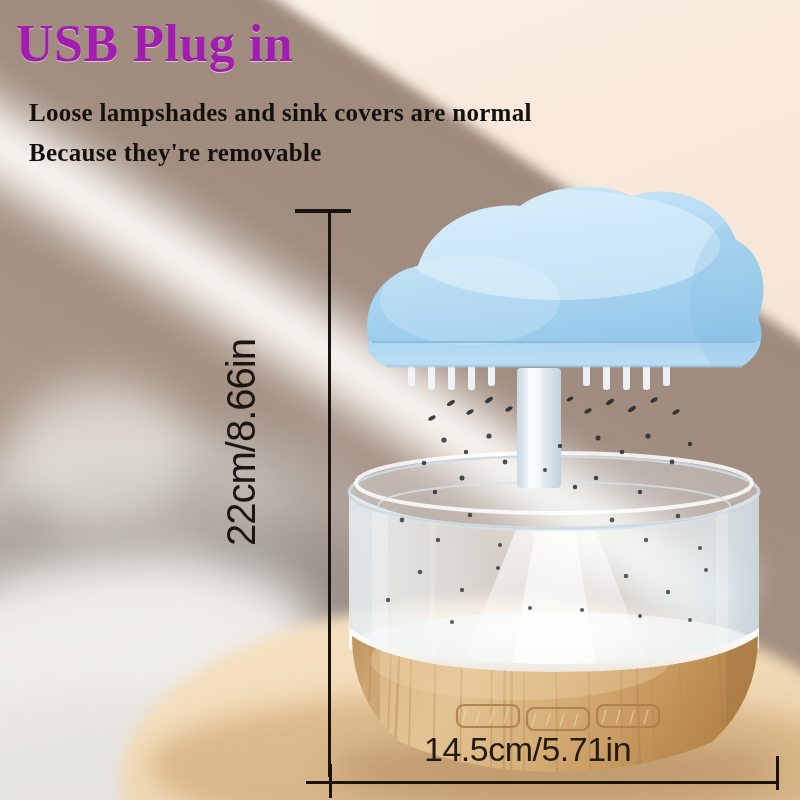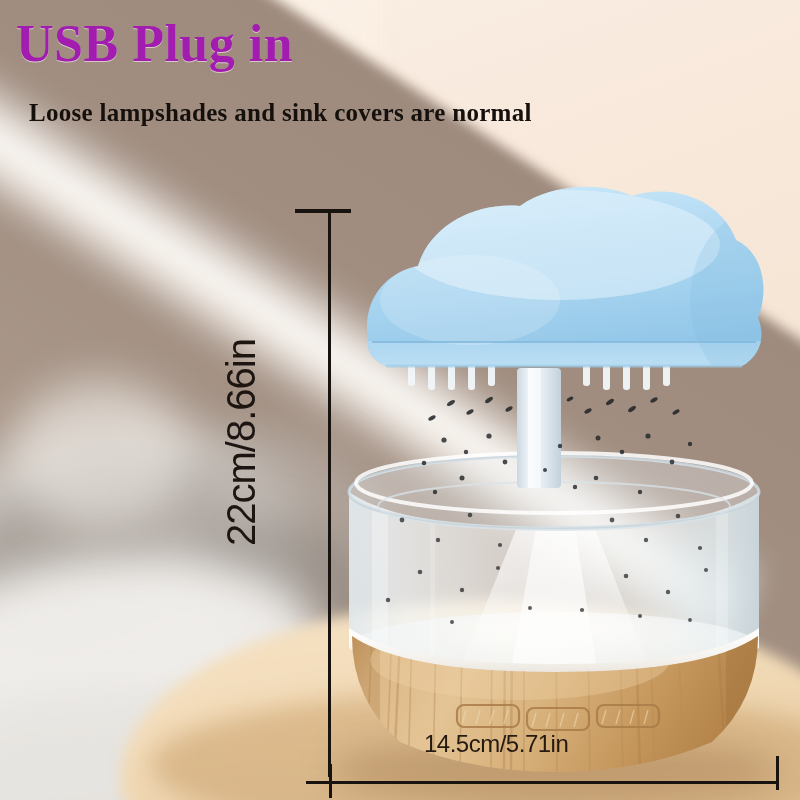--- a/index.html
+++ b/index.html
@@ -137,21 +137,21 @@
     font-size: 40px;
     font-weight: 500;
     color: #1C1511;
     text-align: center;
     letter-spacing: -1px;
   }
   .dim-label-h {
     position: absolute;
     left: 424px; top: 730px;
     font-family: "Liberation Sans", sans-serif;
-    font-size: 24px;
+    font-size: 34px;
     font-weight: 500;
     color: #241A12;
     letter-spacing: -.5px;
   }
 </style>
 </head>
 <body>
 
 <div id="stage">
 
@@ -424,14 +424,15 @@
   <div class="dim-line v-cap"></div>
   <div class="dim-line h-line"></div>
   <div class="dim-line h-tick-l"></div>
   <div class="dim-line h-tick-r"></div>
 
   <div class="dim-label-v">22cm/8.66in</div>
   <div class="dim-label-h">14.5cm/5.71in</div>
 
   <div class="headline">USB Plug in</div>
   <div class="subline subline-1">Loose lampshades and sink covers are normal</div>
+  <div class="subline subline-2">Because they're removable</div>
 
 </div>
 
 </body></html>

